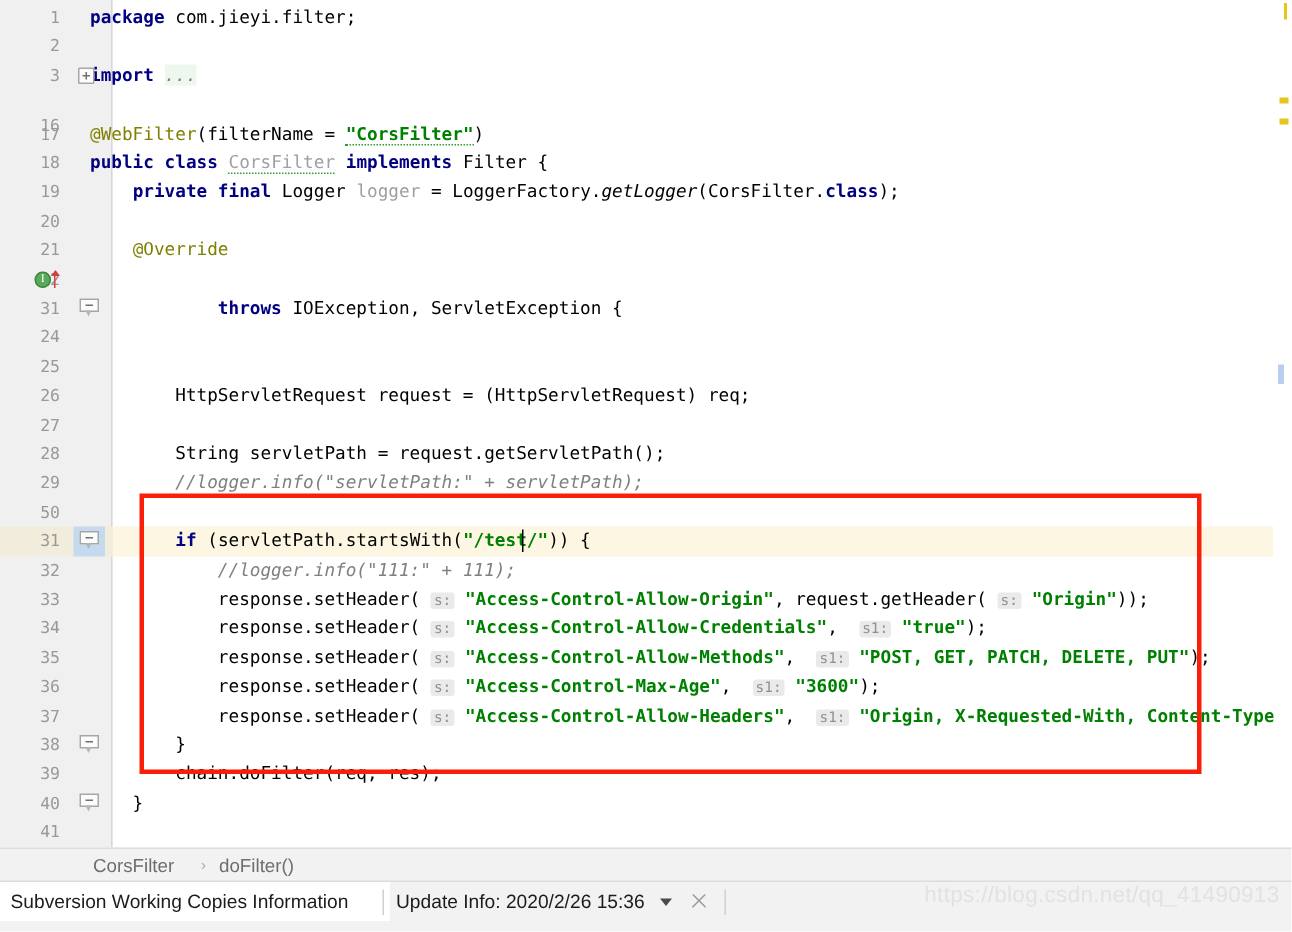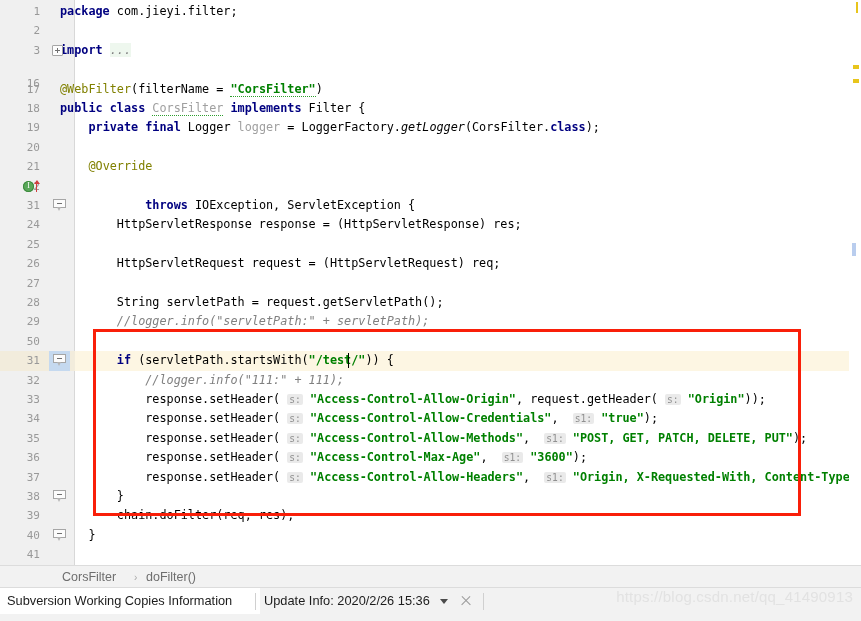--- a/index.html
+++ b/index.html
@@ -189,21 +189,21 @@
         <div class="line" style="top: 137.8px;"><span class="lnum">20</span><span class="code"></span></div>
         <div class="line" style="top: 157.2px;"><span class="lnum">21</span><span class="code">    <span class="anno">@Override</span></span></div>
         <div class="line" style="top: 176.6px;"><span class="lnum">22</span></div>
         <div class="ovr" style="left: 23px; top: 180.6px;"></div>
         <div class="ovr-arrow" style="left: 36px; top: 180.6px;"></div>
         <div class="line" style="top: 196px;"><span class="lnum">31</span><span class="code">            <span class="kw">throws</span> IOException, ServletException {</span></div>
         <div class="foldtri" style="left: 53px; top: 199px;">
           <div class="bx"></div>
           <div class="tip"></div>
         </div>
-        <div class="line" style="top: 215.4px; padding-left: 19px;"><span class="lnum">24</span><span class="code">        HttpServletResponse response = (HttpServletResponse) res;</span></div>
+        <div class="line" style="top: 215.4px; padding-left: 19px;"><span class="lnum">24</span></div>
         <div class="line" style="top: 234.8px;"><span class="lnum">25</span><span class="code"></span></div>
         <div class="line" style="top: 254.2px; padding-left: 20px;"><span class="lnum">26</span><span class="code">        HttpServletRequest request = (HttpServletRequest) req;</span></div>
         <div class="line" style="top: 273.6px;"><span class="lnum">27</span><span class="code"></span></div>
         <div class="line" style="top: 293px;"><span class="lnum">28</span><span class="code">        String servletPath = request.getServletPath();</span></div>
         <div class="line" style="top: 312.4px;"><span class="lnum">29</span><span class="code">        <span class="cmt">//logger.info("servletPath:" + servletPath);</span></span></div>
         <div class="line" style="top: 331.8px;"><span class="lnum">50</span><span class="code"></span></div>
         <div class="hl-row-gut" style="top: 351.2px;"></div>
         <div class="hl-row" style="top: 351.2px; left: 75px; width: 774px;"></div>
         <div class="line" style="top: 351.2px;"><span class="lnum">31</span><span class="code">        <span class="kw">if</span> (servletPath.startsWith(<span class="str">"/test/"</span>)) {</span></div>
         <div class="foldsel" style="left: 49px; top: 351.2px; width: 21px; height: 19.4px;"></div>

